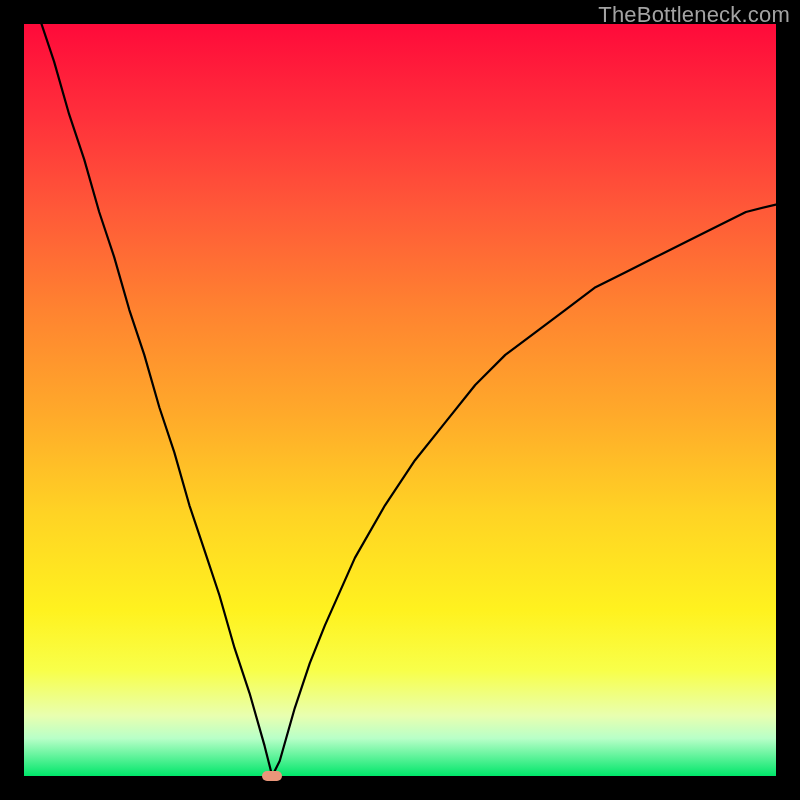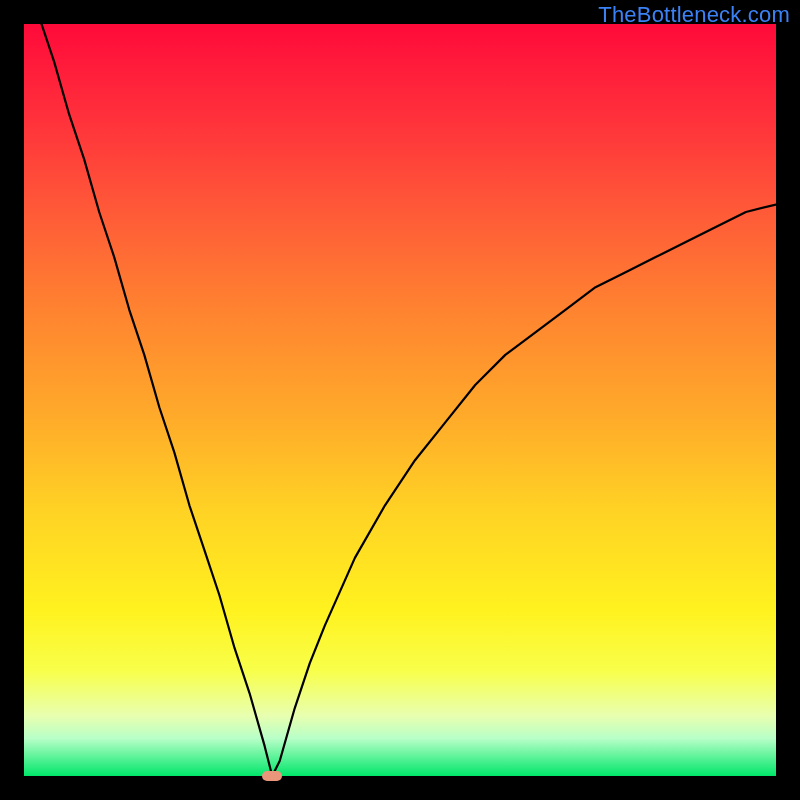--- a/index.html
+++ b/index.html
@@ -27,21 +27,21 @@
       #fff21f 78%,
       #f8ff4a 86%,
       #e8ffb0 92%,
       #b8ffc8 95%,
       #00e66a 100%);
   }
   .watermark {
     position: absolute;
     top: 2px;
     right: 10px;
-    color: #3b82f6;
+    color: #a3a3a3;
     font-size: 22px;
     font-weight: 500;
     letter-spacing: 0.2px;
     pointer-events: none;
   }
   svg.curve {
     position: absolute;
     left: 24px;
     top: 24px;
     width: 752px;

